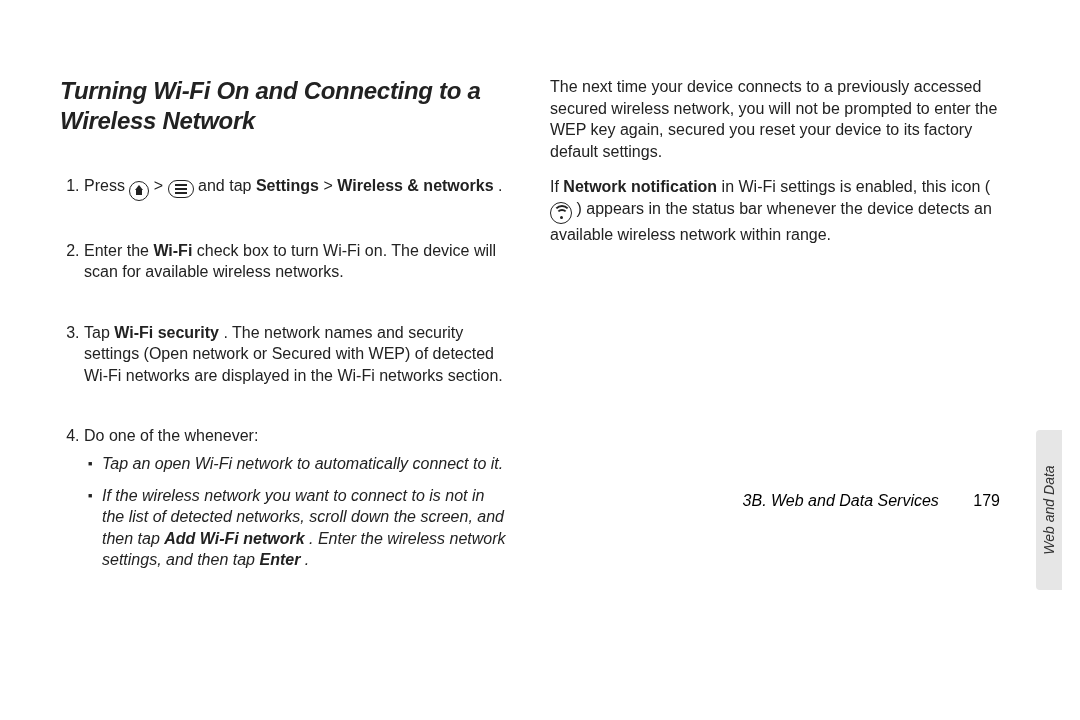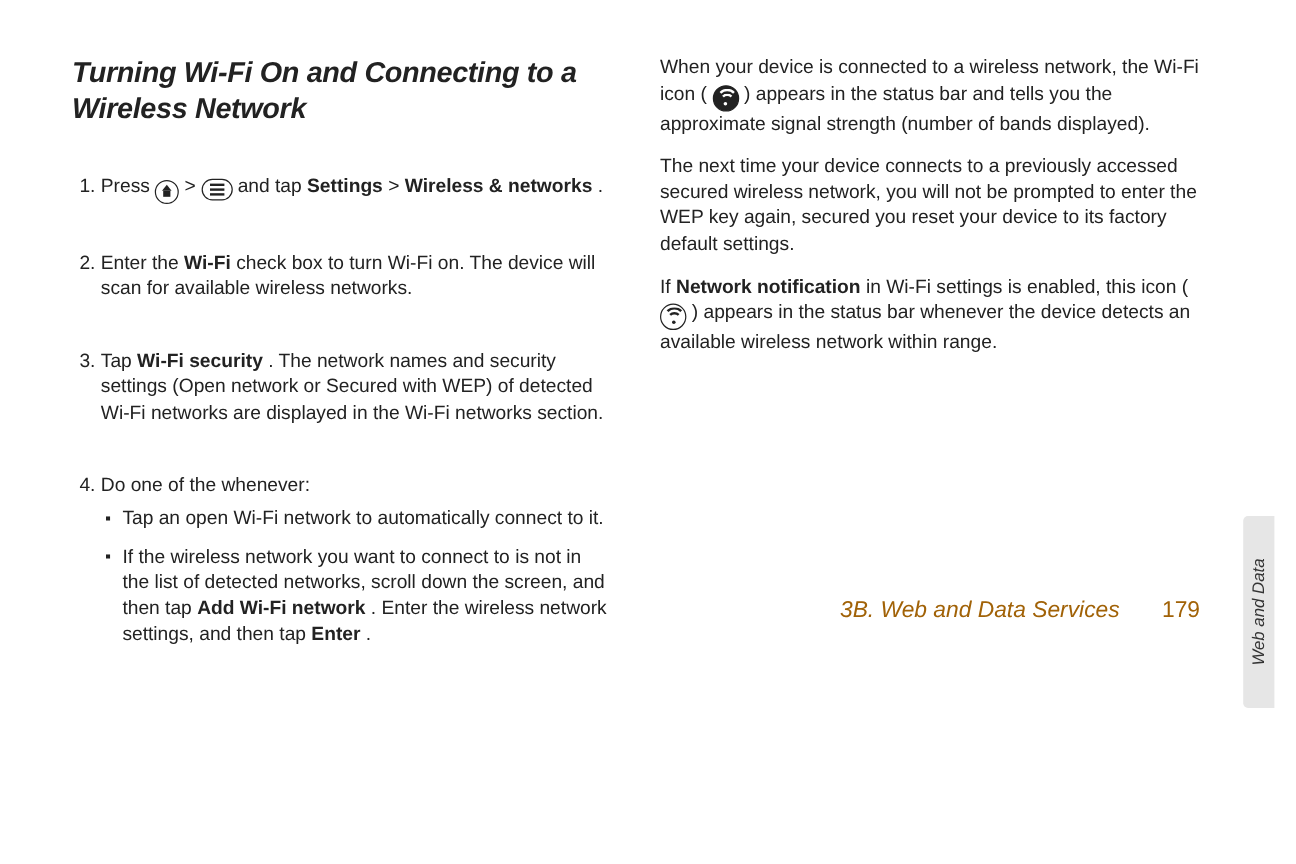--- a/index.html
+++ b/index.html
@@ -1,21 +1,21 @@
 <!DOCTYPE html>
 <html><head>
 <meta charset="utf-8">
 <style>
   * { margin: 0; padding: 0; box-sizing: border-box; }
   html, body { width: 1080px; height: 720px; background: #fff; font-family: Arial, Helvetica, sans-serif; color: #222; }
   .page {
     position: relative;
     width: 1080px;
     height: 536px;
-    padding: 46px 60px 40px 60px;
+    padding: 76px 60px 40px 60px;
   }
   .columns {
     display: flex;
     gap: 40px;
   }
   .col {
     width: 450px;
     font-size: 16px;
     line-height: 1.35;
   }
@@ -32,20 +32,21 @@
     padding-left: 24px;
   }
   ol.steps > li {
     margin-bottom: 12px;
     margin-top: 39px;
   }
   .sublist {
     list-style: none;
     padding-left: 4px;
     margin-top: 6px;
+    font-style: italic;
   }
   .sublist > li {
     position: relative;
     padding-left: 14px;
     margin-bottom: 10px;
   }
   .sublist > li::before {
     content: "■";
     font-size: 7px;
     position: absolute;
@@ -135,25 +136,25 @@
   }
   .side-tab span {
     transform: rotate(-90deg);
     white-space: nowrap;
     font-style: italic;
     font-size: 14px;
     color: #333;
   }
   .footer {
     position: absolute;
-    bottom: 16px;
+    bottom: 26px;
     right: 80px;
     font-style: italic;
-    font-size: 19px;
-    color: #a16207;
+    font-size: 16px;
+    color: #000000;
   }
   .footer .pagenum { font-style: normal; margin-left: 30px; }
 </style>
 </head>
 <body>
 
 <div class="page">
   <div class="columns">
 
     <div class="col">
@@ -197,29 +198,20 @@
               <span>. Enter the wireless network settings, and then tap </span>
               <span class="b">Enter</span>
               <span>.</span>
             </li>
           </ul>
         </li>
       </ol>
     </div>
 
     <div class="col">
-      <p class="para">
-        <span>When your device is connected to a wireless network, the Wi-Fi icon ( </span>
-        <span class="wifi-dark">
-            <span class="wifi-arcs-white">
-              <span class="dot"></span>
-            </span>
-          </span>
-        <span> ) appears in the status bar and tells you the approximate signal strength (number of bands displayed).</span>
-      </p>
       <p class="para">The next time your device connects to a previously accessed secured wireless network, you will not be prompted to enter the WEP key again, secured you reset your device to its factory default settings.</p>
       <p class="para">
         <span>If </span>
         <span class="b">Network notification</span>
         <span> in Wi-Fi settings is enabled, this icon ( </span>
         <span class="wifi-light">
             <span class="wifi-arcs-black">
               <span class="dot"></span>
             </span>
           </span>

